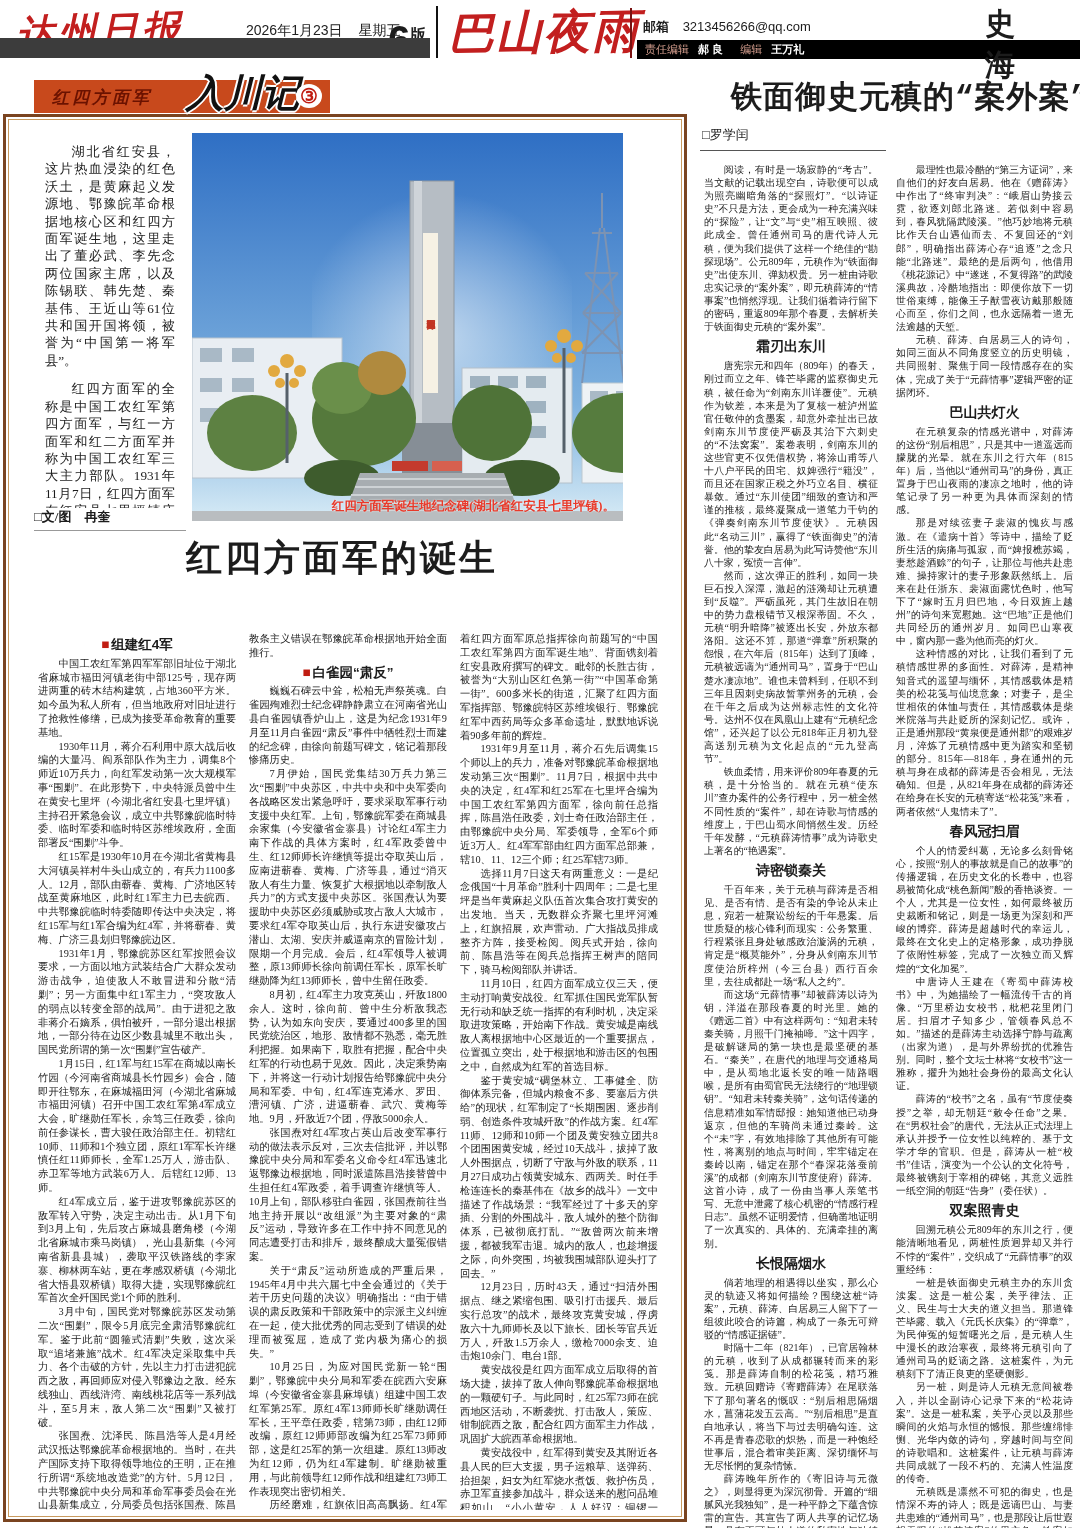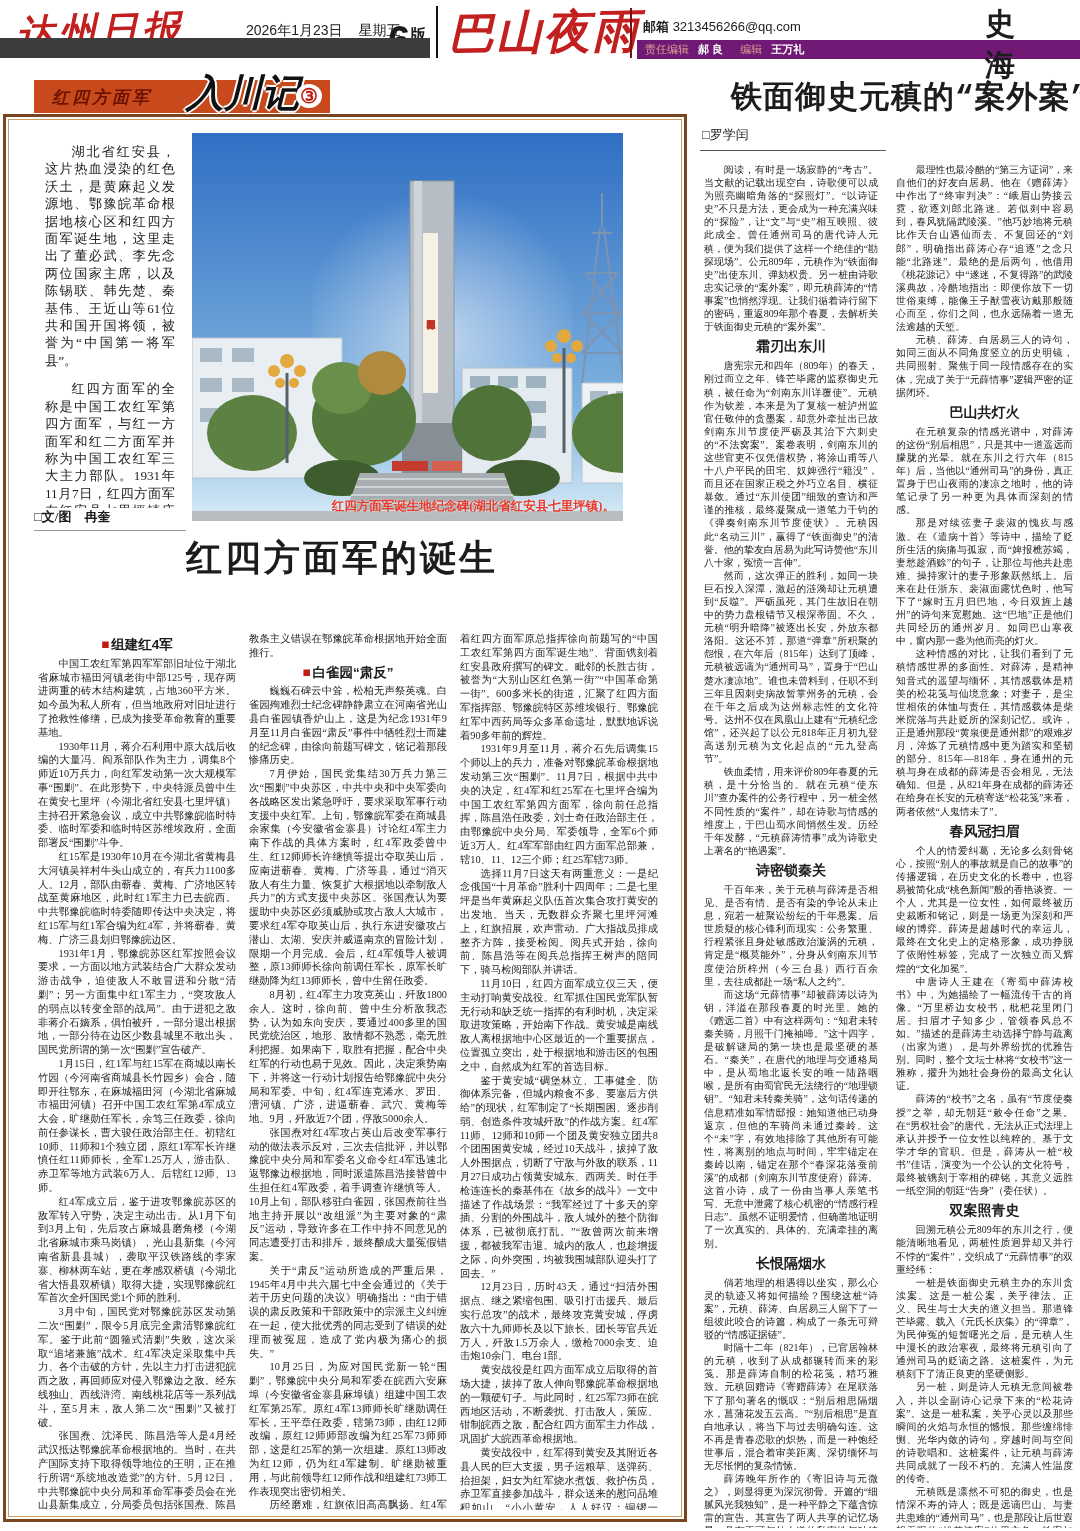--- a/index.html
+++ b/index.html
@@ -11,23 +11,23 @@
   .dateblock{position:absolute;left:246px;top:22px;font-size:14px;color:#222;
              font-family:"Liberation Sans",sans-serif;}
   .pagenum{position:absolute;left:388px;top:8px;font-family:"Liberation Sans",sans-serif;margin-top:10px;}
   .pagenum .n{font-size:40px;font-weight:bold;}
   .pagenum .l{font-size:16px;font-weight:bold;vertical-align:14px;}
   .hdiv1{position:absolute;left:436px;top:6px;width:2px;height:52px;background:#111;}
   .supp{position:absolute;left:448px;top:2px;font-size:46px;font-weight:bold;color:#c21f1f;
         font-family:"DejaVu Serif",serif;font-style:italic;transform:rotate(-1deg);letter-spacing:2px;}
   .hdiv2{position:absolute;left:630px;top:8px;width:2px;height:50px;background:#7a1212;}
   .mailrow{position:absolute;left:643px;top:18px;font-size:13px;font-family:"Liberation Sans",sans-serif;}
-  .mailrow .lab{font-weight:bold;}
+  .mailrow .lab{font-weight:bold;margin-right:10px;}
   .bar1{position:absolute;left:0;top:38px;width:430px;height:20px;background:#3c3c3c;}
-  .bar2{position:absolute;left:637px;top:40px;width:443px;height:19px;background:#701a75;
+  .bar2{position:absolute;left:637px;top:40px;width:443px;height:19px;background:#000000;
         font-family:"Liberation Sans",sans-serif;font-size:11px;line-height:19px;color:#fff;padding-left:8px;box-sizing:border-box;}
   .bar2 .lab{color:#d8a090;margin-right:6px;}
   .bar2 .nm{font-weight:bold;margin-right:14px;}
   .section{position:absolute;left:985px;top:4px;font-size:30px;font-weight:bold;letter-spacing:10px;
            font-family:"Liberation Sans",sans-serif;}
   
   .frame{position:absolute;left:3px;top:114px;width:678px;height:1402px;border:3px solid #7a4420;
          box-shadow:inset 0 0 0 2px #fff, inset 0 0 0 3px #c99a5e;background:#fff;}
   .rubric{position:absolute;left:34px;top:80px;width:296px;height:33px;background:#c8491c;z-index:3;}
   .rubric .series{position:absolute;left:18px;top:6px;font-size:17px;font-weight:bold;color:#6b1200;

